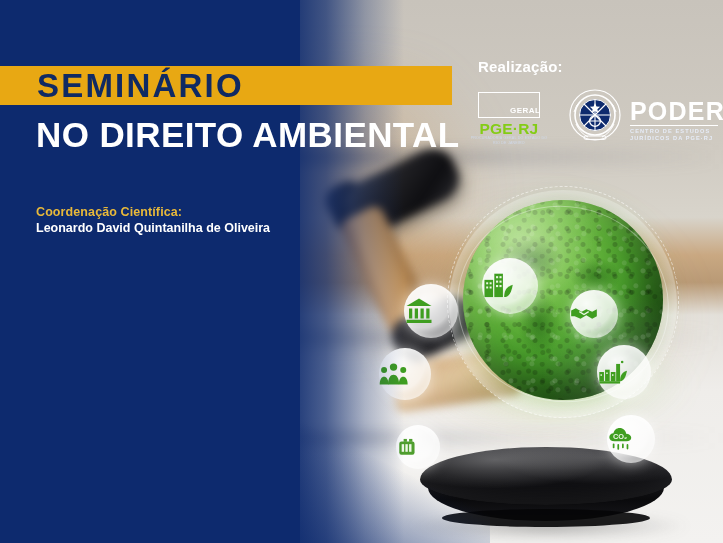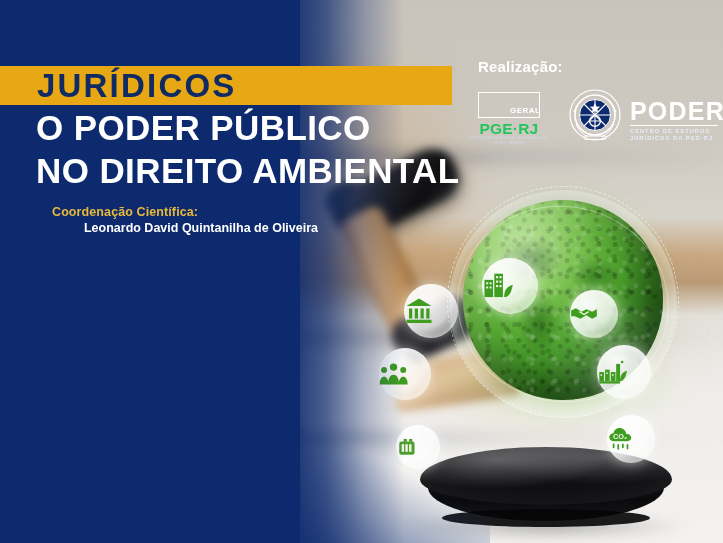--- a/index.html
+++ b/index.html
@@ -205,26 +205,24 @@
     position:absolute; left:36px; top:110px; width:470px;
     color:#ffffff; font-size:35px; font-weight:bold; line-height:36px;
     letter-spacing:.4px;
   }
   .maintitle .l2{ display:block; margin-top:7px; }
 
   .credits{ position:absolute; left:36px; top:204px; width:330px; }
   .credits .lbl{
     color:#e8b93a; font-size:12.5px; font-weight:bold; letter-spacing:.1px;
     line-height:16px;
-    margin-left:16px;
   }
   .credits .val{
     color:#ffffff; font-size:12.5px; font-weight:bold; line-height:17px;
     margin-bottom:9px;
-    text-align:center;
   }
 
   
   .realz{
     position:absolute; left:478px; top:58px; width:200px; 
     color:#ffffff; font-size:15px; font-weight:bold; letter-spacing:.2px;
   }
   .logos{ position:absolute; left:466px; top:84px; width:250px; height:66px; }
 
   .pge{ position:absolute; left:4px; top:2px; width:78px; height:62px; }
@@ -232,21 +230,21 @@
     position:absolute; left:0; top:0; width:78px; height:28px;
     color:#ffffff; font-size:26px; font-weight:bold; line-height:26px;
     text-align:center; letter-spacing:-2px;
   }
   .pge .anos{
     position:absolute; left:40px; top:20px; color:#ffffff; font-size:8px;
     font-weight:bold; letter-spacing:.5px;
   }
   .pge .name{
     position:absolute; left:0; top:34px; width:78px; text-align:center;
-    color:#22c55e; font-size:15.5px; font-weight:bold; letter-spacing:.2px;
+    color:#84cc16; font-size:15.5px; font-weight:bold; letter-spacing:.2px;
   }
   .pge .sub{
     position:absolute; left:0; top:50px; width:78px; text-align:center;
     color:#cfd9ea; font-size:3.6px; letter-spacing:.2px; line-height:4.6px;
   }
   .pge .frame{
     position:absolute; left:8px; top:6px; width:62px; height:26px;
     border:1.6px solid #ffffff;
   }
 
@@ -389,24 +387,23 @@
       <circle cx="21" cy="7.6" r="2.6"></circle>
         <path d="M17.2 20 C17.2 15.6 18.9 13.4 21 13.4 C23.1 13.4 24.8 15.6 24.8 20 Z"></path>
     </svg>
   </div>
 
   <div class="bluepanel"></div>
   <div class="bluefade"></div>
   <div class="bluefade-bottom"></div>
 
   <div class="yellowbar"></div>
-  <div class="seminario">JURÍDICOS</div>
+  <div class="seminario">SEMINÁRIO</div>
 
   <div class="maintitle">
-    <span>O PODER PÚBLICO</span>
     <span class="l2">NO DIREITO AMBIENTAL</span>
   </div>
 
   <div class="credits">
     <div class="lbl">Coordenação Científica:</div>
     <div class="val">Leonardo David Quintanilha de Oliveira</div>
   </div>
 
   <div class="realz">Realização:</div>
 

